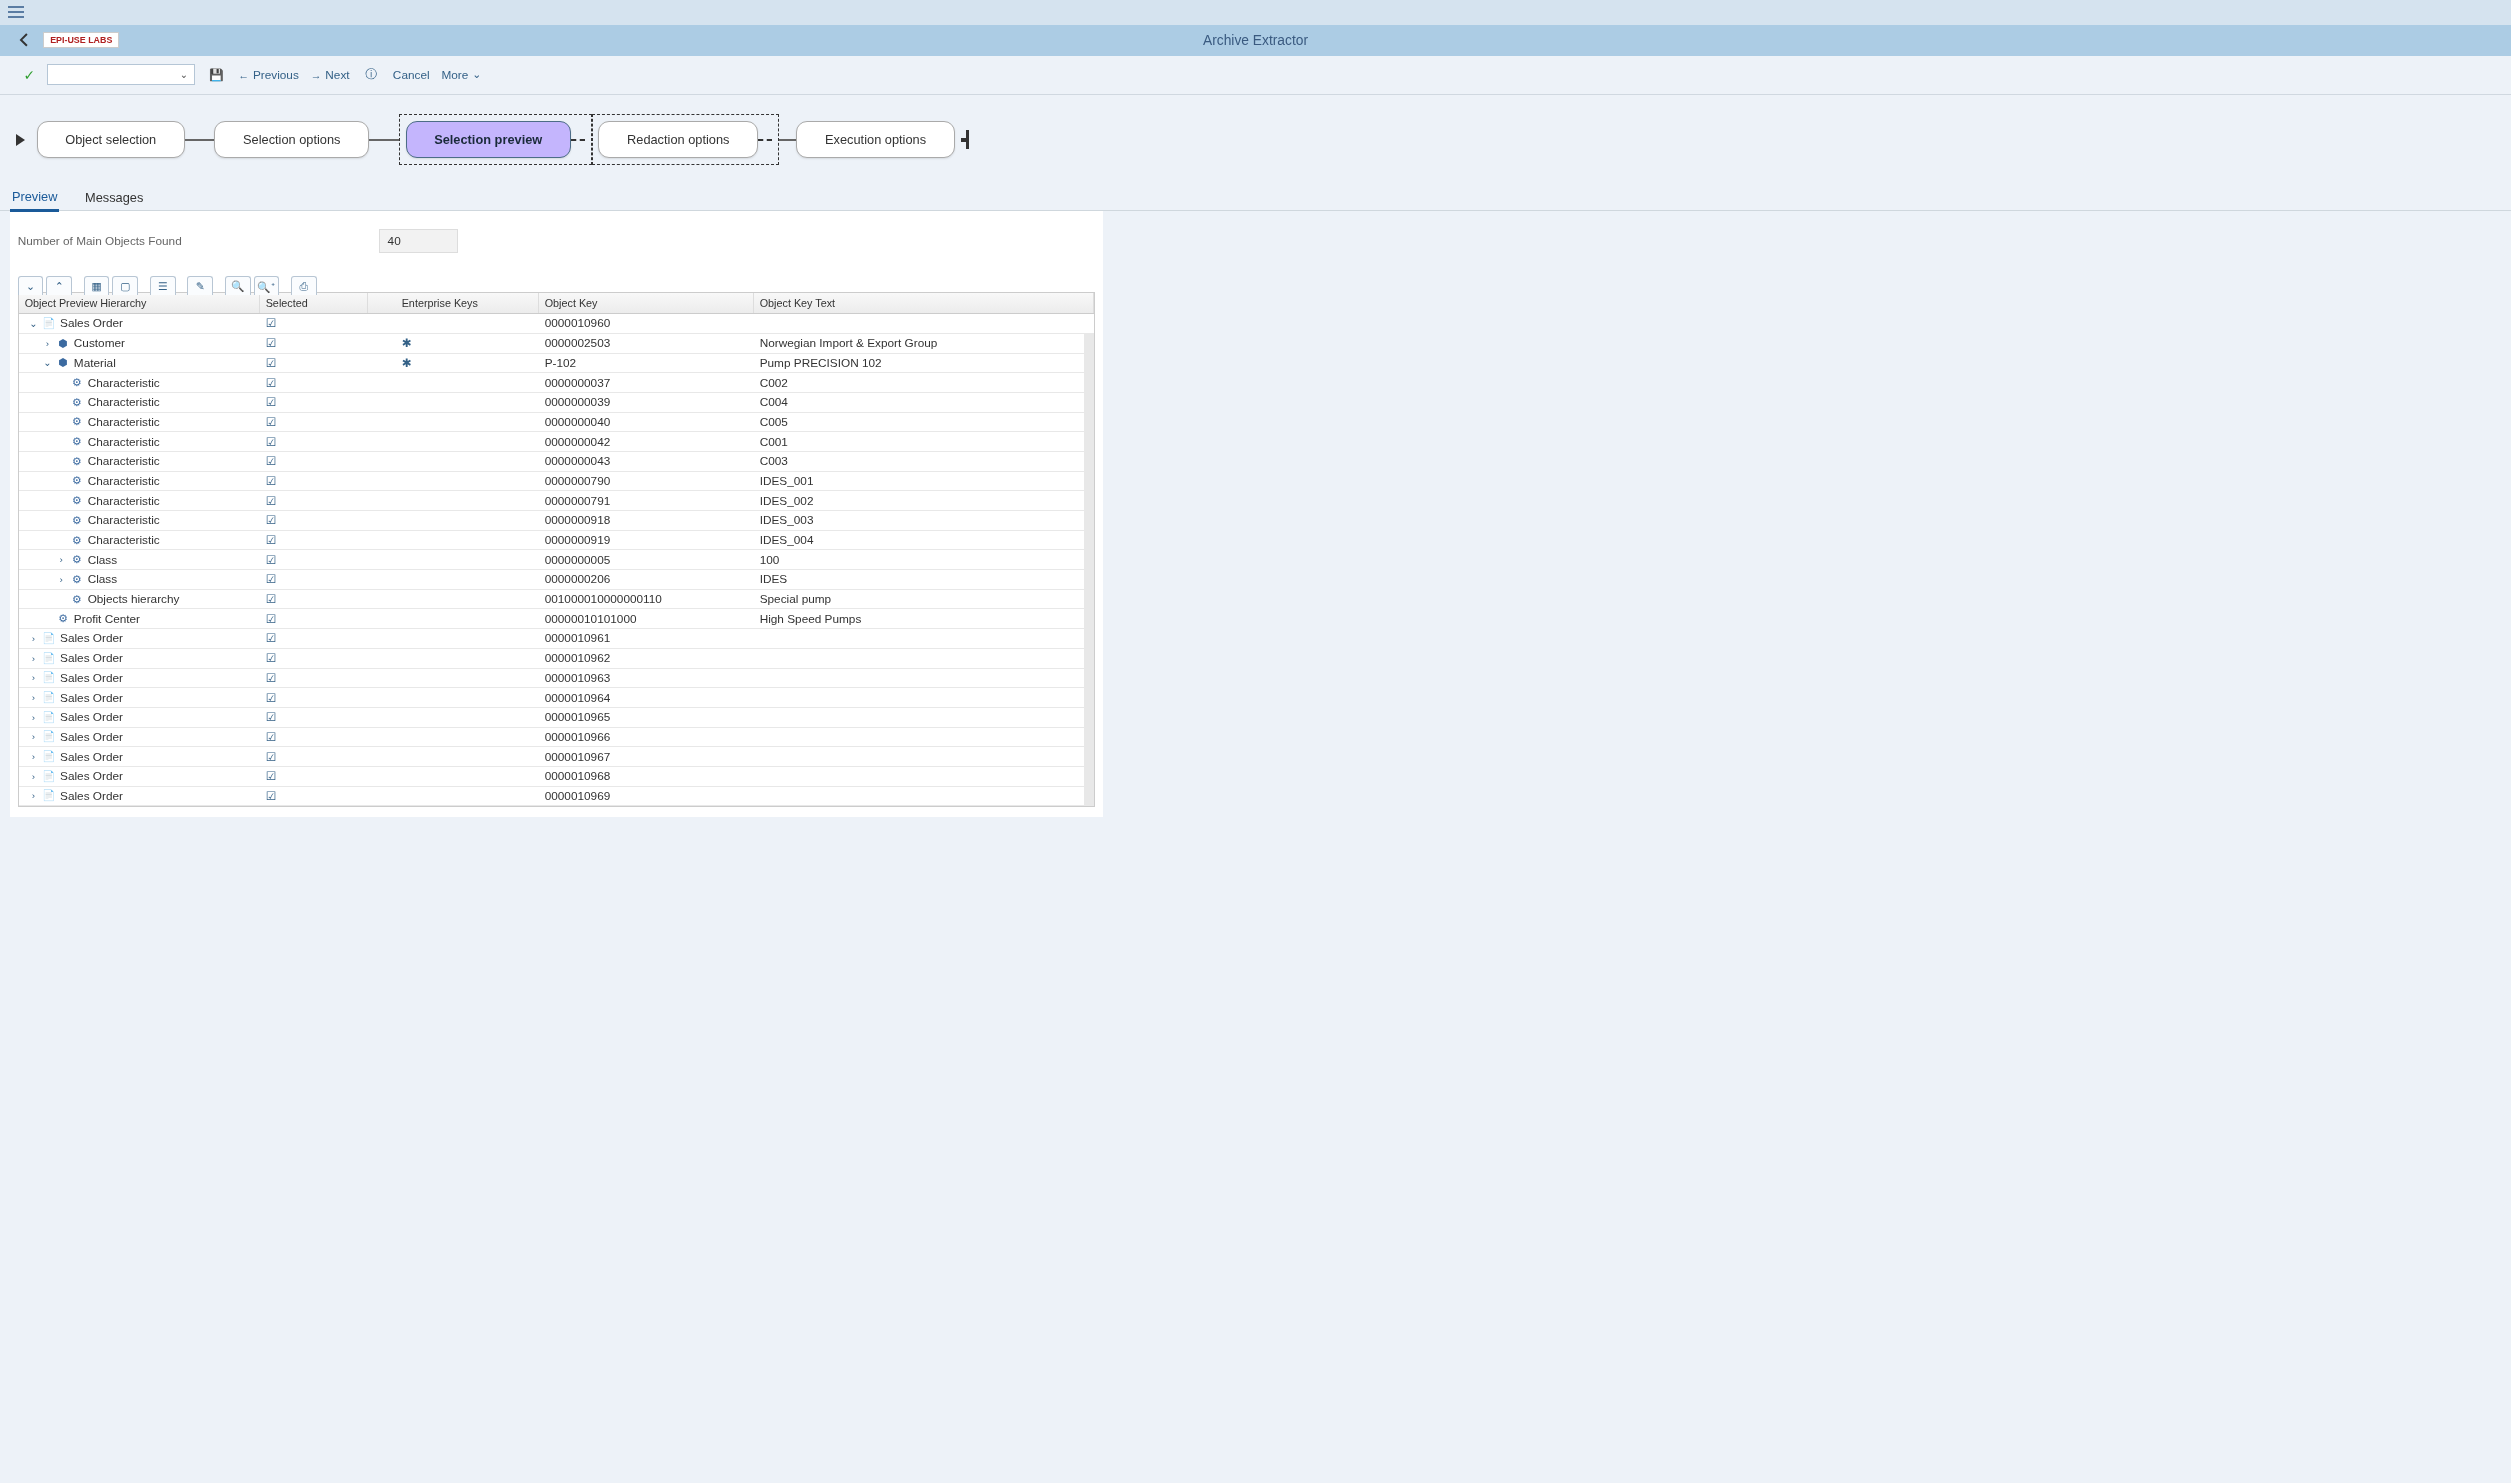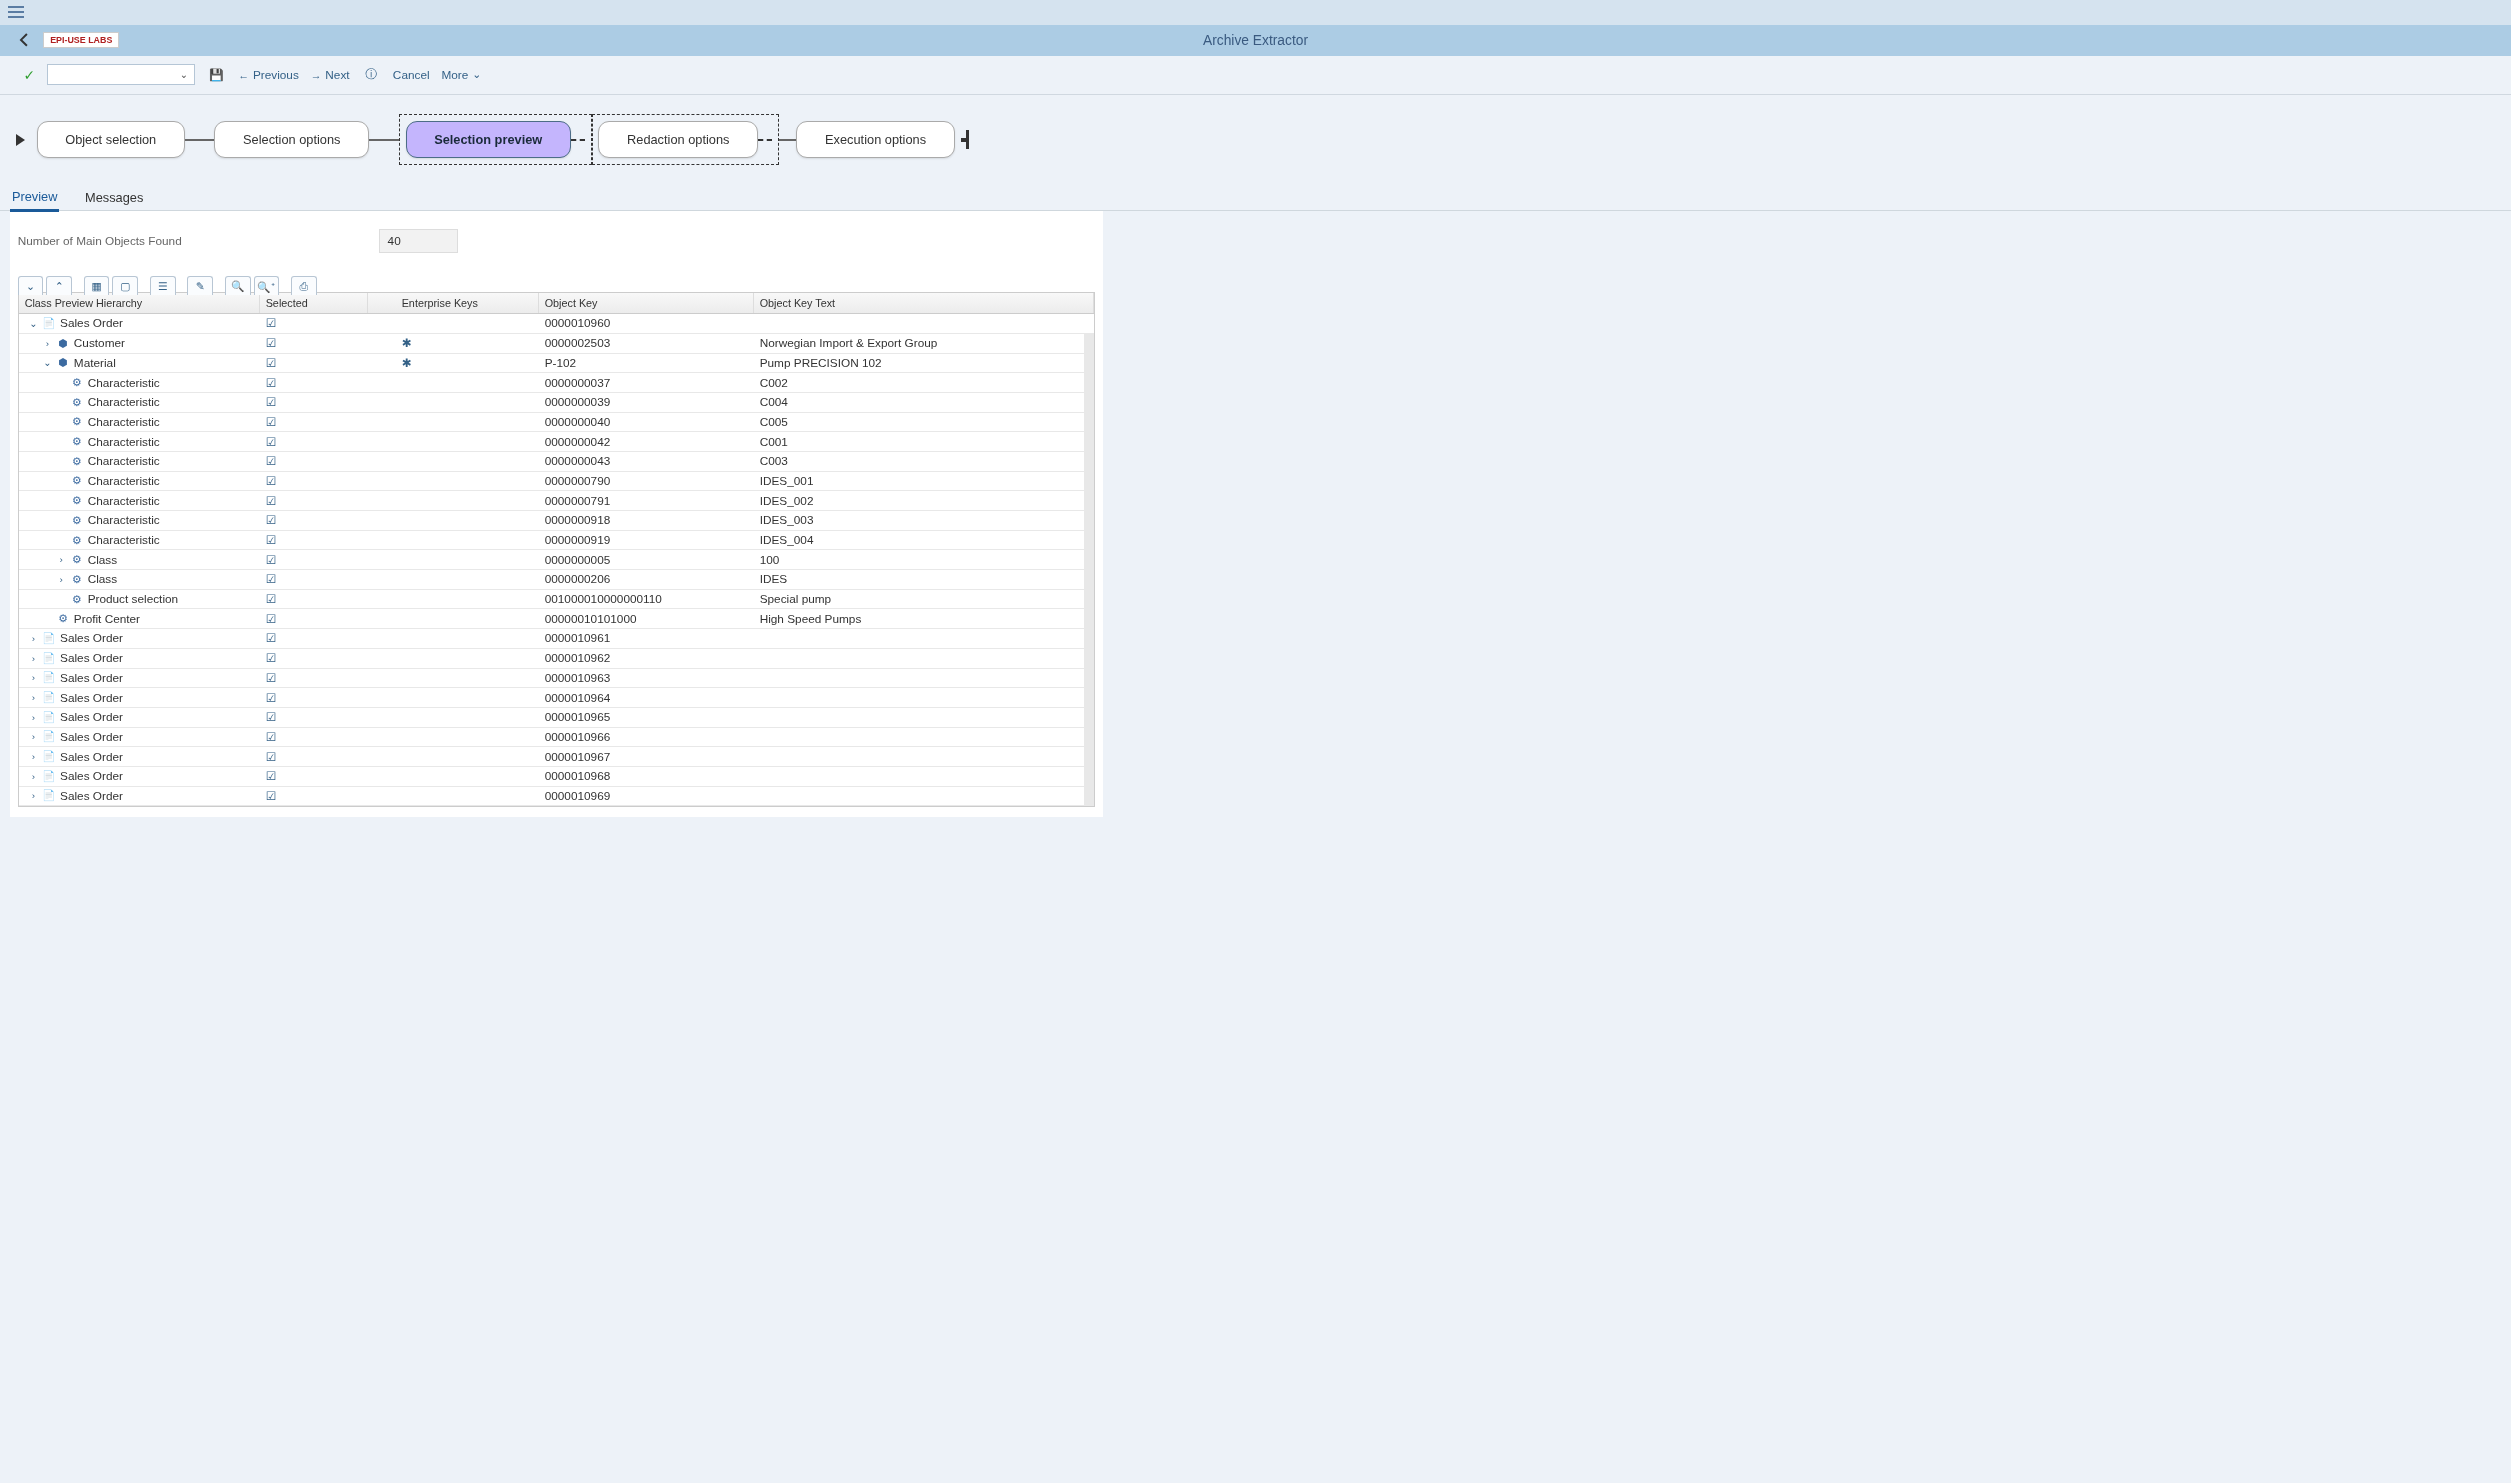--- a/index.html
+++ b/index.html
@@ -156,21 +156,21 @@
     <div class="mini-btn">✎</div>
     <div class="mini-sep"></div>
     <div class="mini-btn">🔍</div>
     <div class="mini-btn">🔍⁺</div>
     <div class="mini-sep"></div>
     <div class="mini-btn">⎙</div>
   </div>
 
   <div class="grid">
     <div class="grid-head">
-      <div class="gh col-hier">Class Preview Hierarchy</div>
+      <div class="gh col-hier">Object Preview Hierarchy</div>
       <div class="gh col-sel">Selected</div>
       <div class="gh col-ek">Enterprise Keys</div>
       <div class="gh col-ok">Object Key</div>
       <div class="gh col-okt">Object Key Text</div>
     </div>
     <div class="grid-body" id="grid-body">
       <div class="vscroll"></div>
     <div class="grid-row">
           <div class="gc col-hier">
             <span style="display: inline-block; width: 0px;"></span>
@@ -337,21 +337,21 @@
           <div class="gc col-sel"><span class="chk">☑</span></div>
           <div class="gc col-ek"></div>
           <div class="gc col-ok">0000000206</div>
           <div class="gc col-okt">IDES</div>
         </div>
         <div class="grid-row">
           <div class="gc col-hier">
             <span style="display: inline-block; width: 27.6px;"></span>
             <span class="exp none">·</span>
             <span class="tico cog">⚙</span>
-            <span>Product selection</span>
+            <span>Objects hierarchy</span>
           </div>
           <div class="gc col-sel"><span class="chk">☑</span></div>
           <div class="gc col-ek"></div>
           <div class="gc col-ok">001000010000000110</div>
           <div class="gc col-okt">Special pump</div>
         </div>
         <div class="grid-row">
           <div class="gc col-hier">
             <span style="display: inline-block; width: 13.8px;"></span>
             <span class="exp none">·</span>

